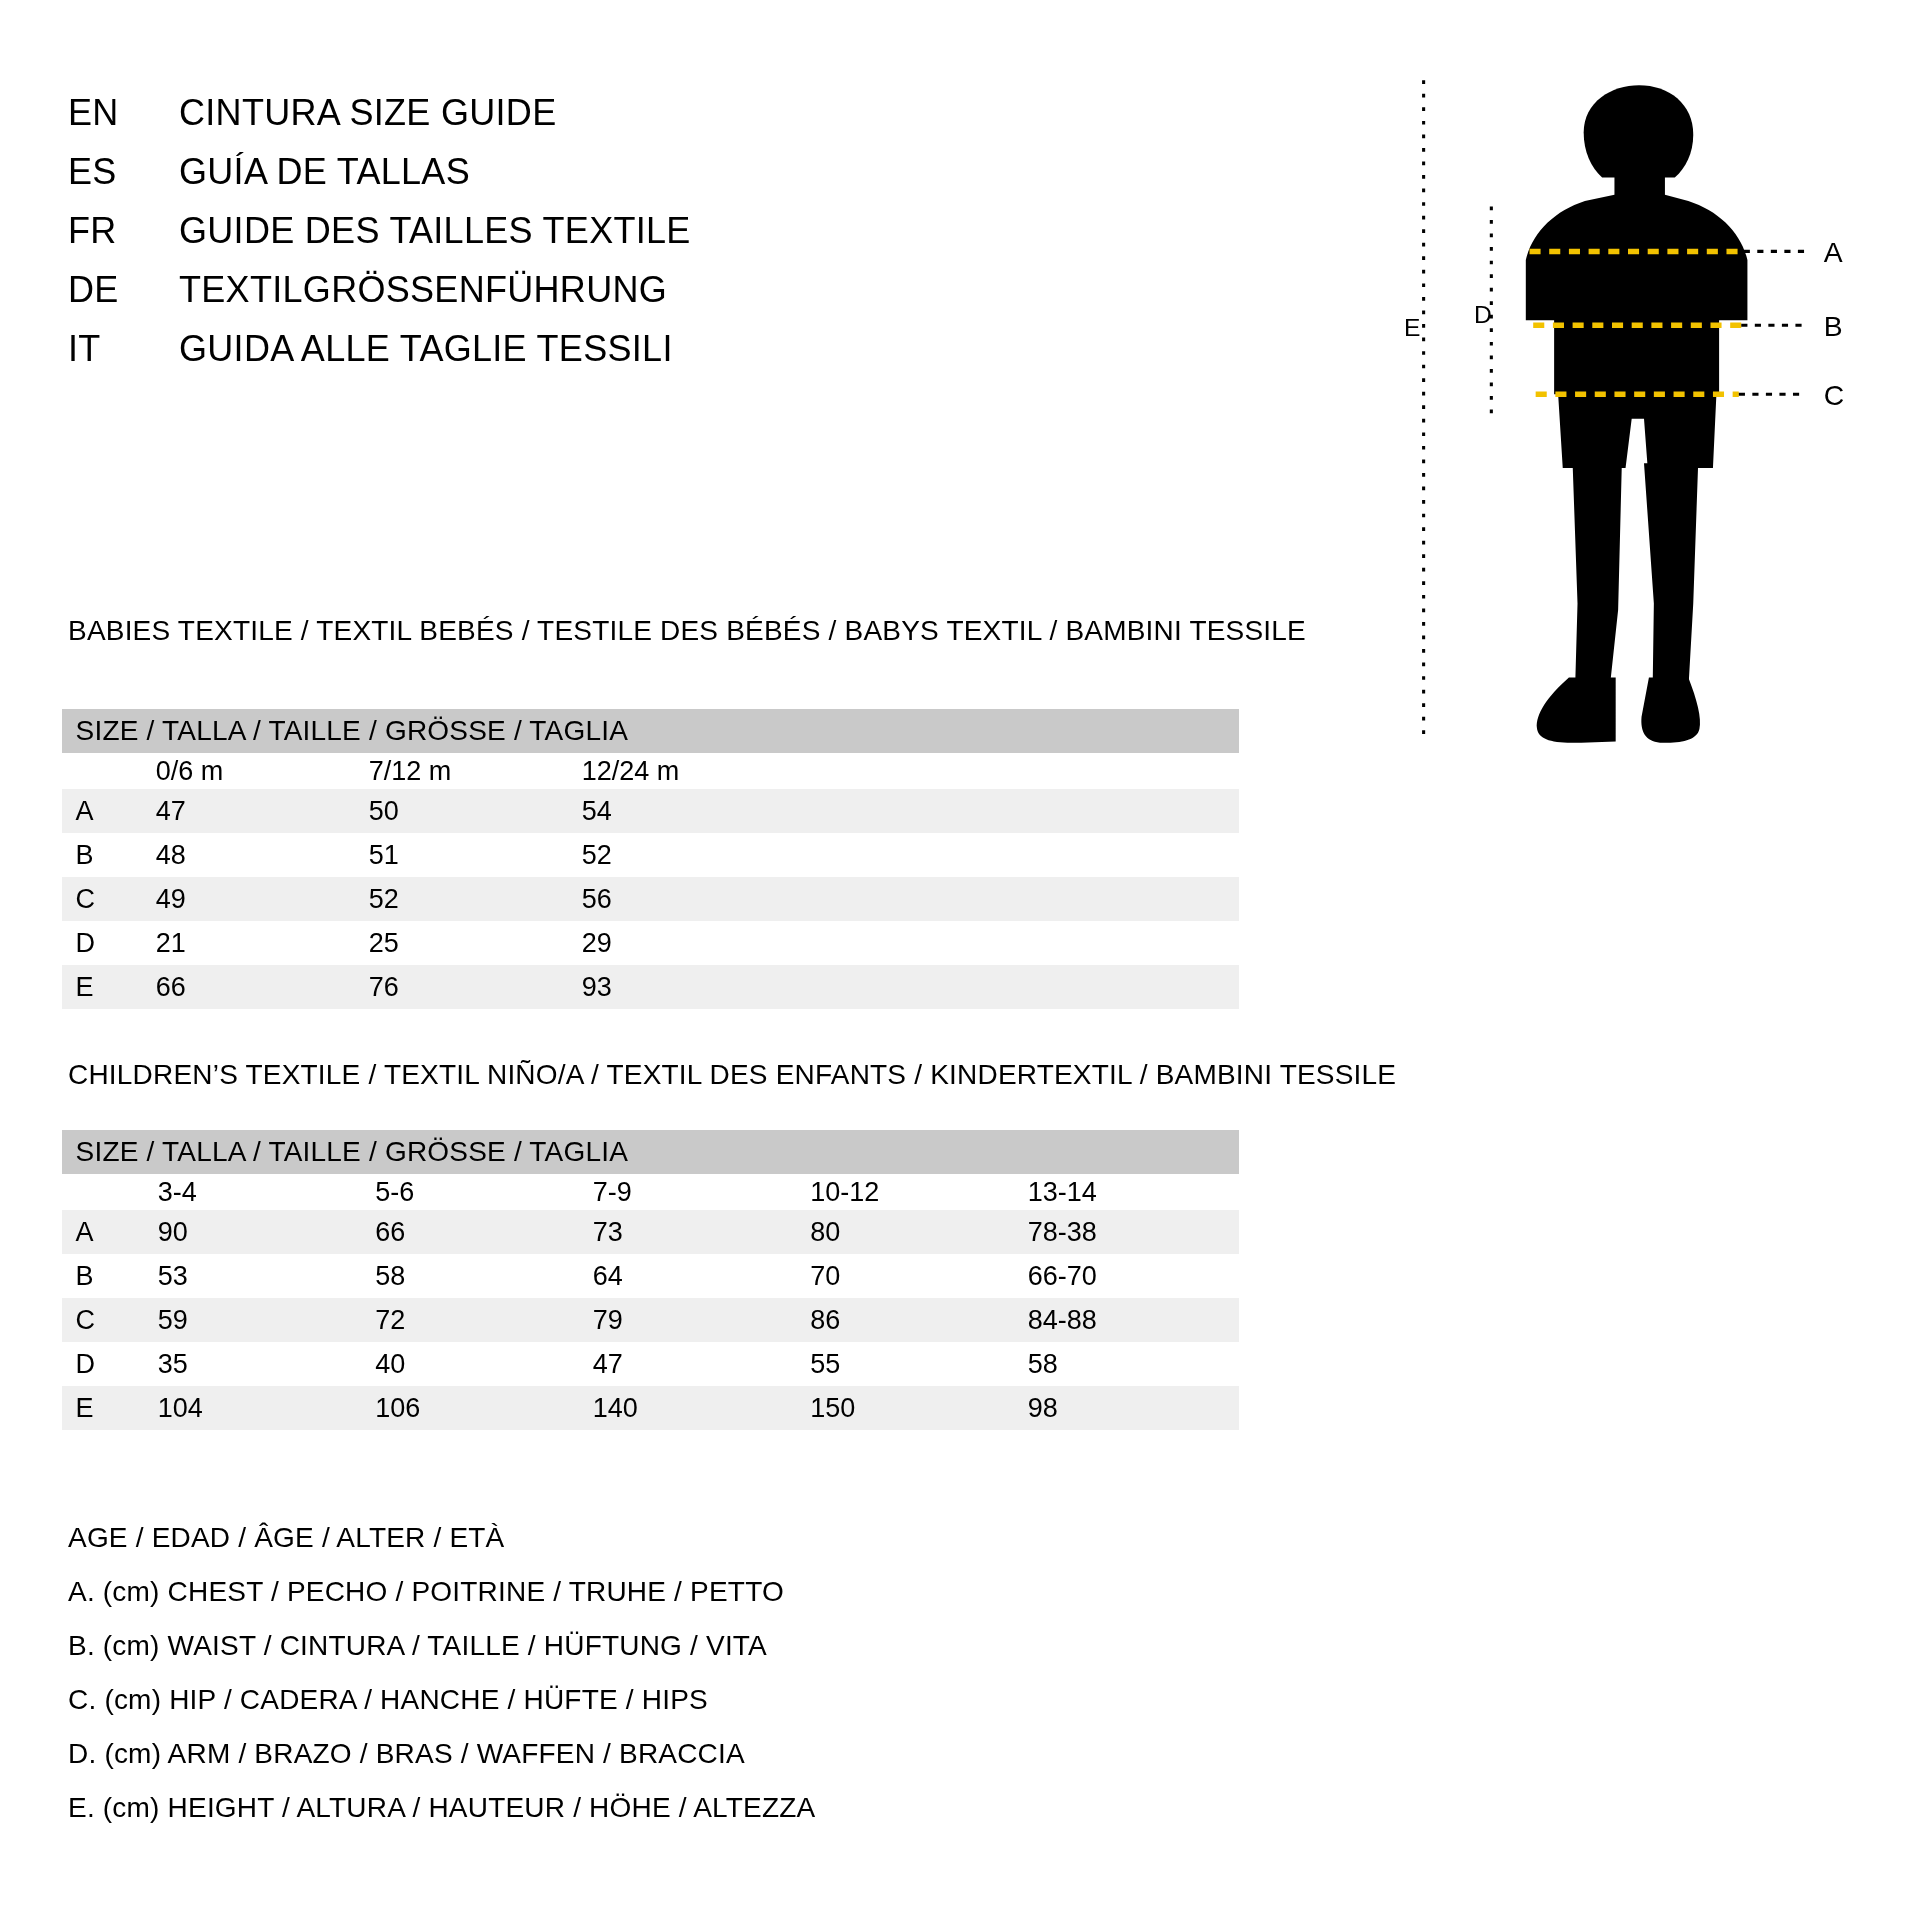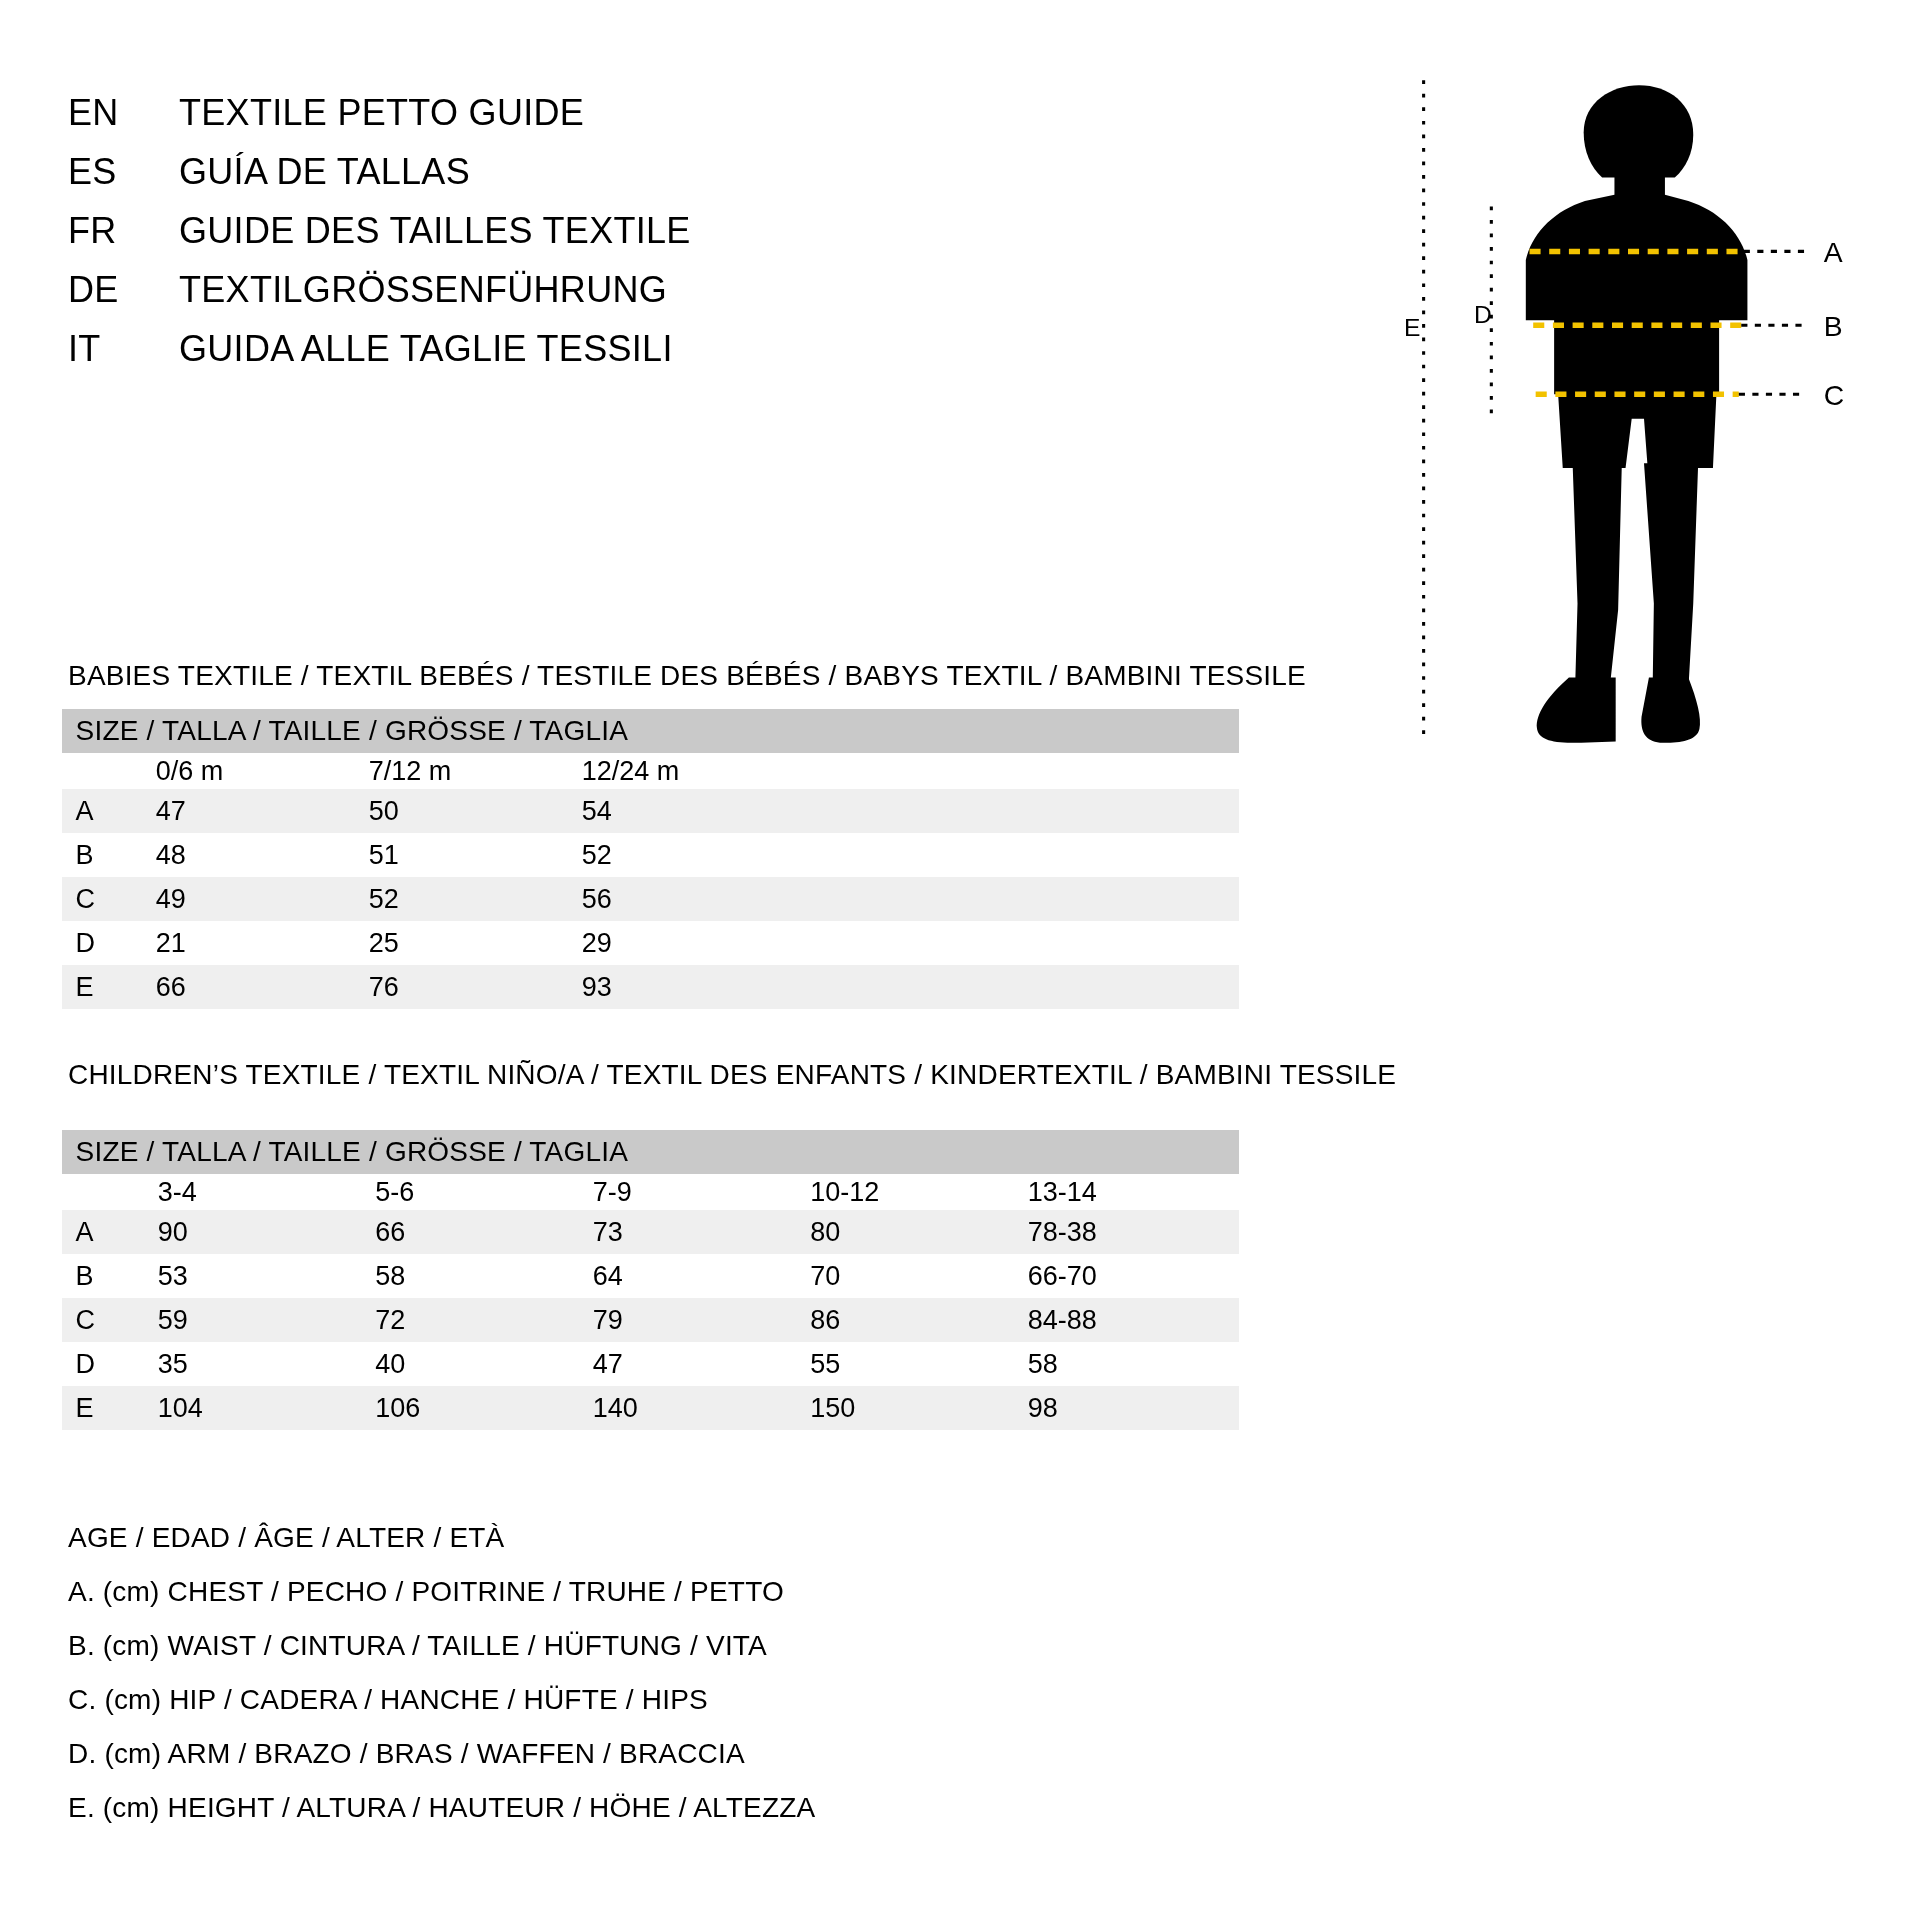--- a/index.html
+++ b/index.html
@@ -54,21 +54,21 @@
   }
   .fig-svg { display: block; }
 
   
   .section-title {
     position: absolute;
     font-size: 28px;
     letter-spacing: 0.2px;
     white-space: nowrap;
   }
-  #babies-title { left: 68px; top: 660px; }
+  #babies-title { left: 68px; top: 615px; }
   #children-title { left: 68px; top: 1059px; }
 
   
   .size-table {
     position: absolute;
     border-collapse: collapse;
     font-size: 27px;
     margin-top: 13px;
   }
   #babies-table { left: 62px; top: 696px; width: 1177px; }
@@ -126,21 +126,21 @@
   }
 </style>
 </head>
 <body>
 
 <div class="page">
 
   <div class="lang-block">
     <div class="lang-row">
       <span class="lang-code">EN</span>
-      <span class="lang-title">TEXTILE PETTO GUIDE</span>
+      <span class="lang-title">CINTURA SIZE GUIDE</span>
     </div>
     <div class="lang-row">
       <span class="lang-code">ES</span>
       <span class="lang-title">GUÍA DE TALLAS</span>
     </div>
     <div class="lang-row">
       <span class="lang-code">FR</span>
       <span class="lang-title">GUIDE DES TAILLES TEXTILE</span>
     </div>
     <div class="lang-row">

